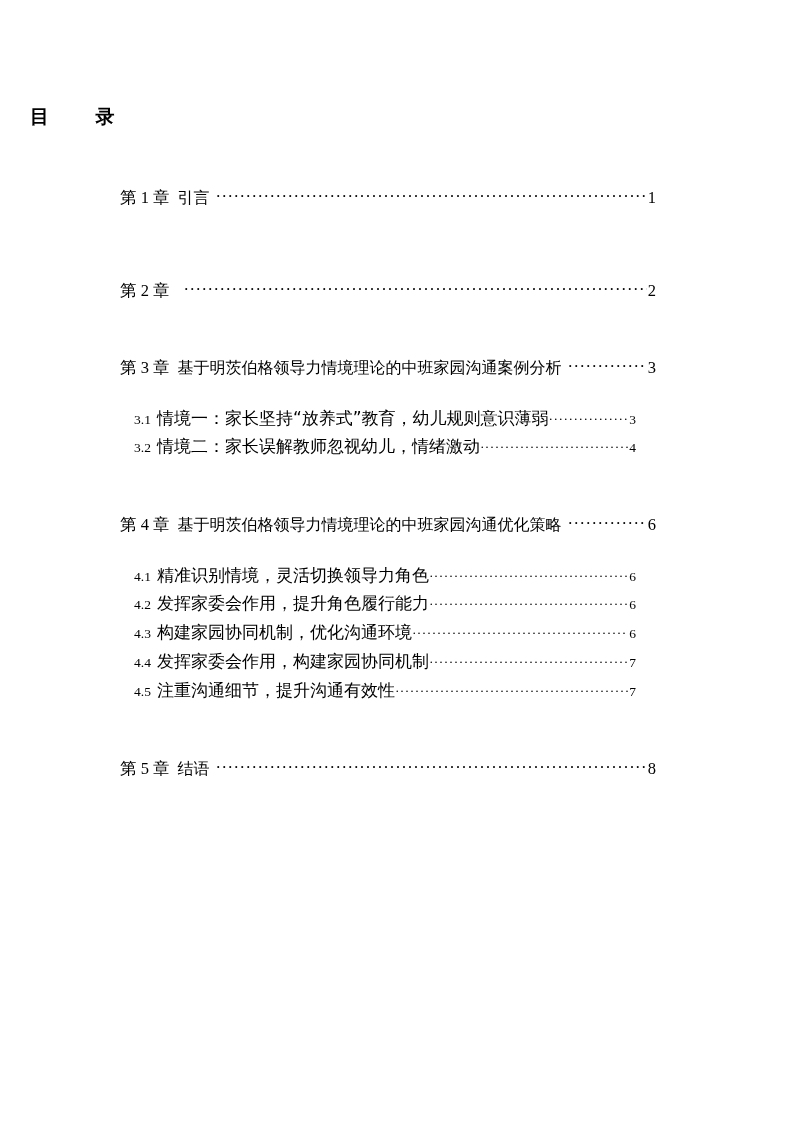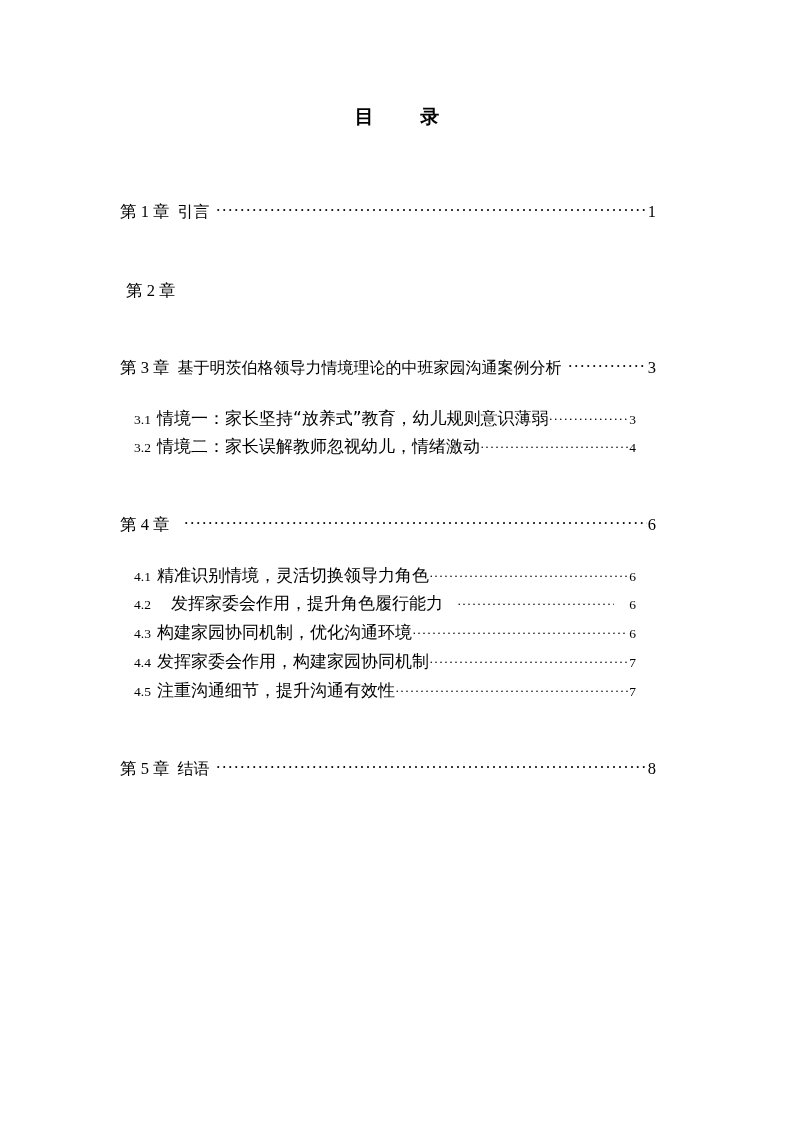--- a/index.html
+++ b/index.html
@@ -13,21 +13,20 @@
       position: relative;
       overflow: hidden;
       font-family: "DejaVu Serif", "Liberation Serif", serif;
       color: #000000;
     }
     .title {
       position: absolute;
       top: 104px;
       left: 0;
       width: 784px;
-      text-align: center;
       font-family: "DejaVu Sans", sans-serif;
       font-weight: bold;
       font-size: 19px;
       letter-spacing: 20px;
       padding-left: 30px;
       box-sizing: border-box;
     }
     .toc-line {
       position: absolute;
       display: flex;
@@ -86,28 +85,28 @@
       font-family: "Liberation Serif", serif;
     }
   </style>
 </head>
 <body>
 
 <div>
 
   <div class="title">目 录</div>
 
-  <div class="toc-line chapter" style="top:201px;text-align:center;">
+  <div class="toc-line chapter" style="top:187px;text-align:center;">
     <span class="toc-num">第 1 章</span>
     <span class="toc-text">引言</span>
     <span class="toc-leader"></span>
     <span class="toc-page">1</span>
   </div>
 
-  <div class="toc-line chapter" style="top:280px;flex-direction:column;">
+  <div class="toc-line chapter" style="top:280px;">
     <span class="toc-num">第 2 章</span>
     <span class="toc-leader"></span>
     <span class="toc-page">2</span>
   </div>
 
   <div class="toc-line chapter" style="top:357px;">
     <span class="toc-num">第 3 章</span>
     <span class="toc-text">基于明茨伯格领导力情境理论的中班家园沟通案例分析</span>
     <span class="toc-leader"></span>
     <span class="toc-page">3</span>
@@ -122,32 +121,33 @@
 
   <div class="toc-line section" style="top:426px;">
     <span class="toc-num">3.2</span>
     <span class="toc-text">情境二：家长误解教师忽视幼儿，情绪激动</span>
     <span class="toc-leader"></span>
     <span class="toc-page">4</span>
   </div>
 
   <div class="toc-line chapter" style="top:514px;">
     <span class="toc-num">第 4 章</span>
+    <span class="toc-text">基于明茨伯格领导力情境理论的中班家园沟通优化策略</span>
     <span class="toc-leader"></span>
     <span class="toc-page">6</span>
   </div>
 
   <div class="toc-line section" style="top:555px;">
     <span class="toc-num">4.1</span>
     <span class="toc-text">精准识别情境，灵活切换领导力角色</span>
     <span class="toc-leader"></span>
     <span class="toc-page">6</span>
   </div>
 
-  <div class="toc-line section" style="top:583px;gap:14px;">
+  <div class="toc-line section" style="top:583px;">
     <span class="toc-num">4.2</span>
     <span class="toc-text">发挥家委会作用，提升角色履行能力</span>
     <span class="toc-leader"></span>
     <span class="toc-page">6</span>
   </div>
 
   <div class="toc-line section" style="top:612px;">
     <span class="toc-num">4.3</span>
     <span class="toc-text">构建家园协同机制，优化沟通环境</span>
     <span class="toc-leader"></span>

